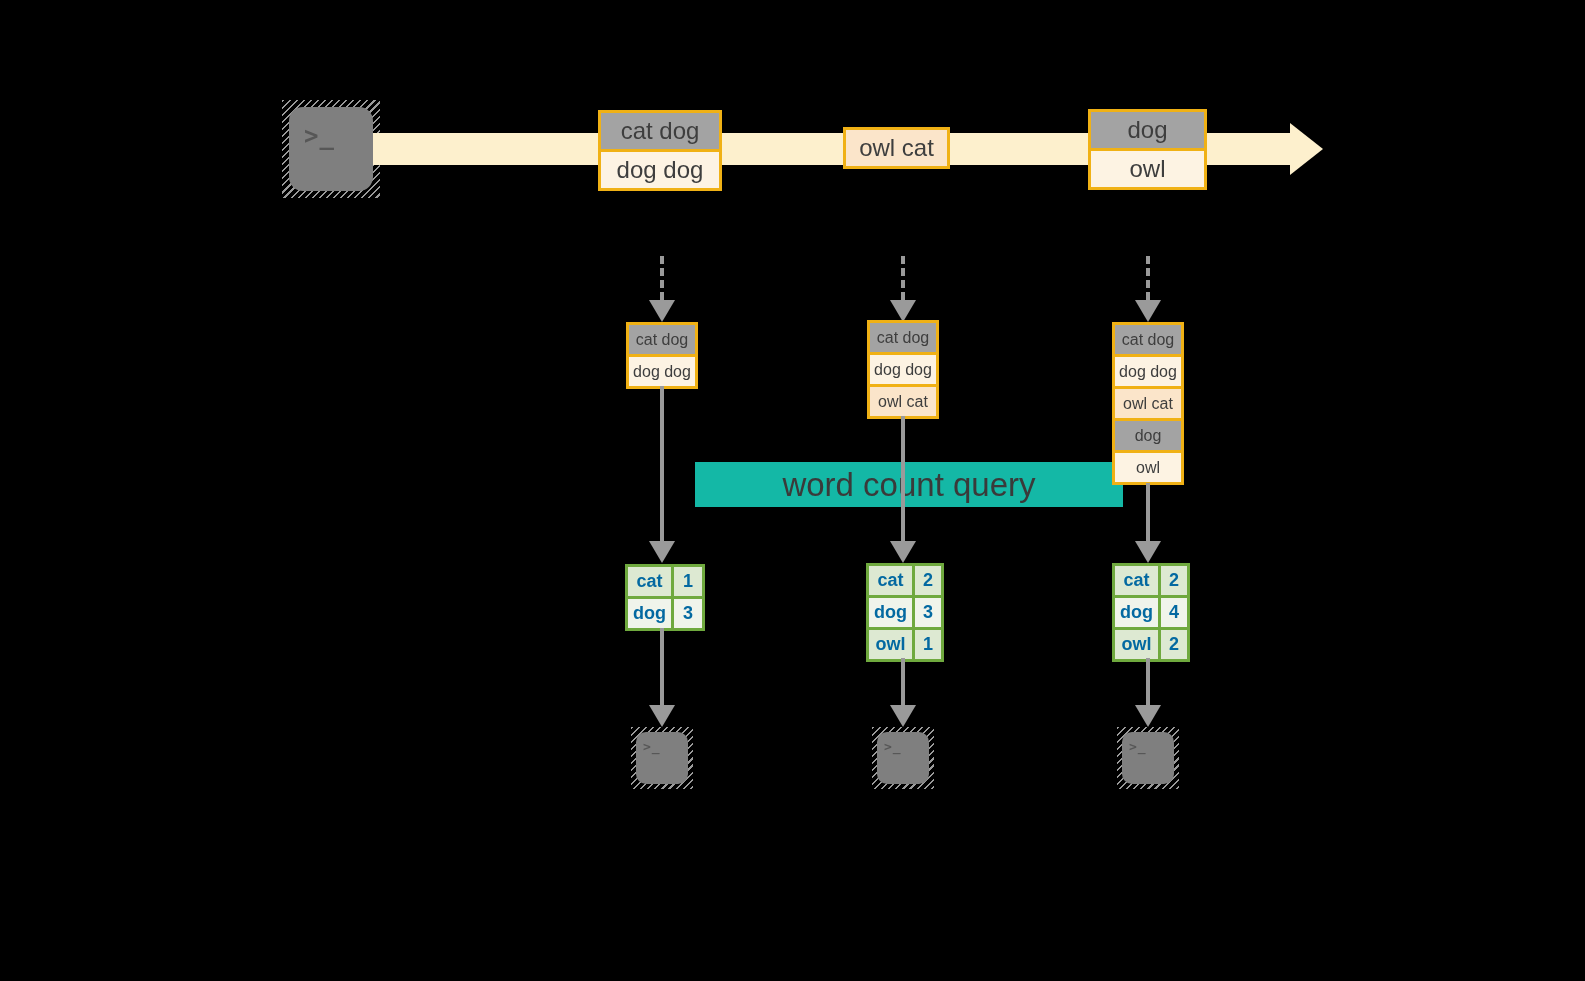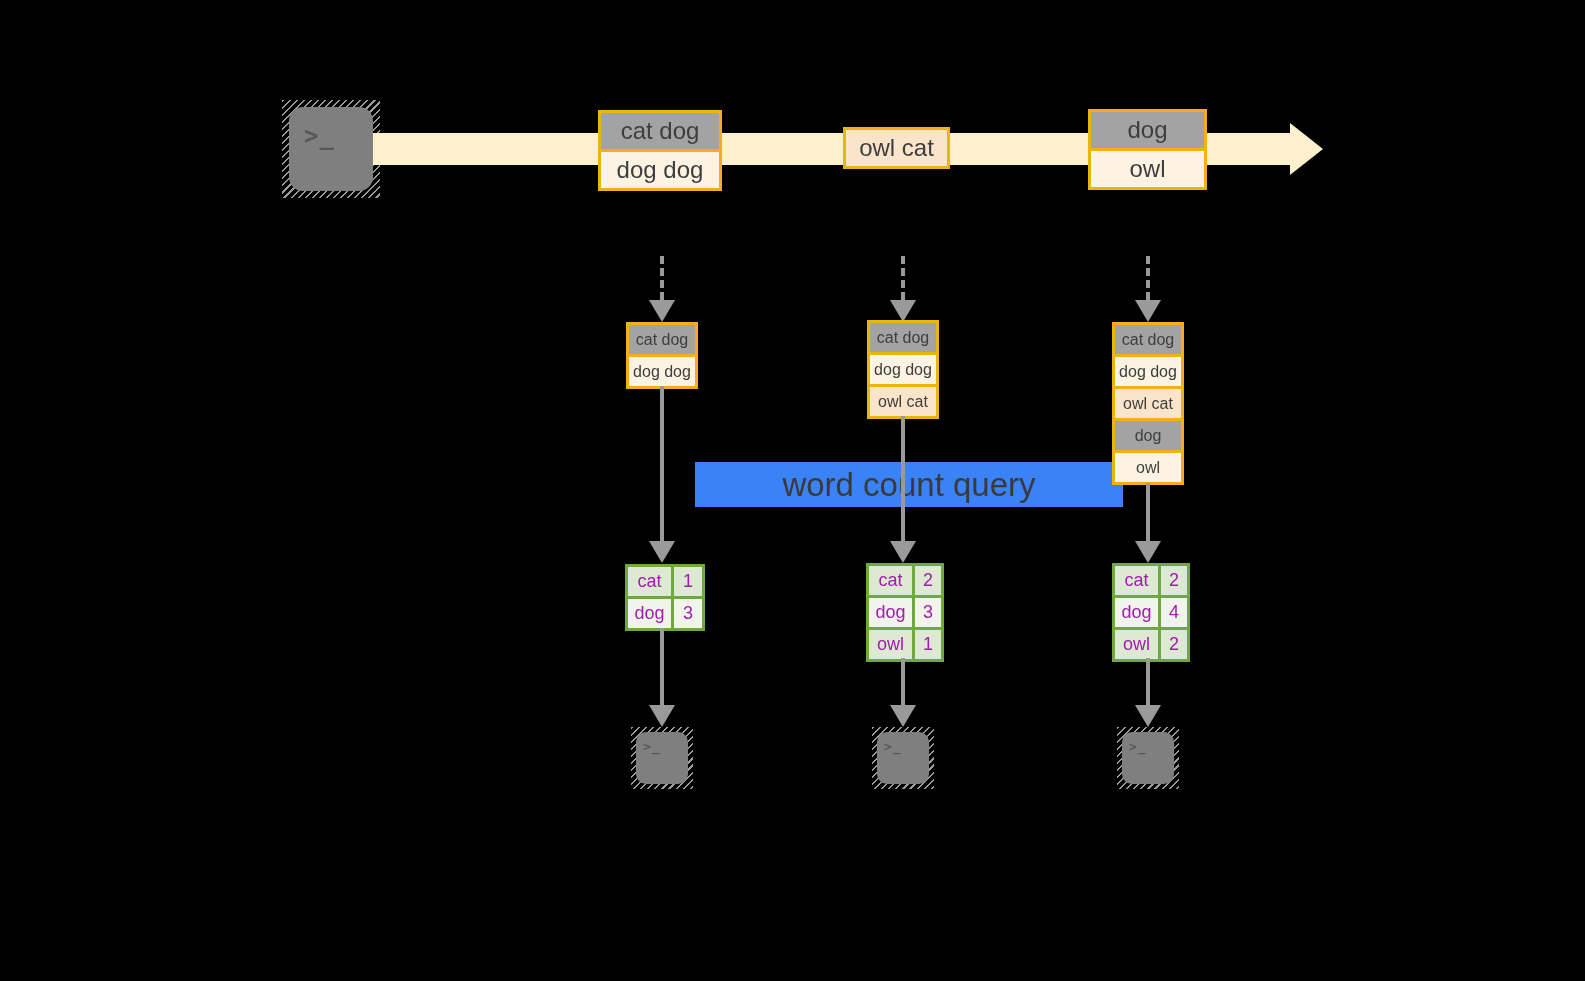--- a/index.html
+++ b/index.html
@@ -66,36 +66,36 @@
   .vline{position:absolute;width:4px;background:#9a9a9a;z-index:2;}
   .vdash{position:absolute;width:0;border-left:4px dashed #9a9a9a;z-index:2;}
   .ahead{
     position:absolute;width:0;height:0;z-index:2;
     border-left:13px solid transparent;border-right:13px solid transparent;
     border-top:22px solid #9a9a9a;
   }
   
   #banner{
     position:absolute;left:695px;top:462px;width:428px;height:45px;
-    background:#3b82f6;z-index:1;
+    background:#14b8a6;z-index:1;
     display:flex;align-items:center;justify-content:center;
     font-size:33px;color:#3a3a3a;
   }
   
   .wtable{
     position:absolute;
     border:3px solid #6fa93e;
     display:flex;flex-direction:column;
     z-index:2;
   }
   .trow{display:flex;height:29px;}
   .trow + .trow{border-top:3px solid #6fa93e;}
   .tcell{
     display:flex;align-items:center;justify-content:center;
-    font-size:18px;color:#a21caf;
+    font-size:18px;color:#0369a1;font-weight:bold;
   }
   .tcell.word{width:43px;border-right:3px solid #6fa93e;}
   .tcell.num{flex:1;}
   .row-dark .tcell{background:#dde9d2;}
   .row-light .tcell{background:#f0f4eb;}
 </style>
 </head>
 <body>
 
 <div id="canvas">

